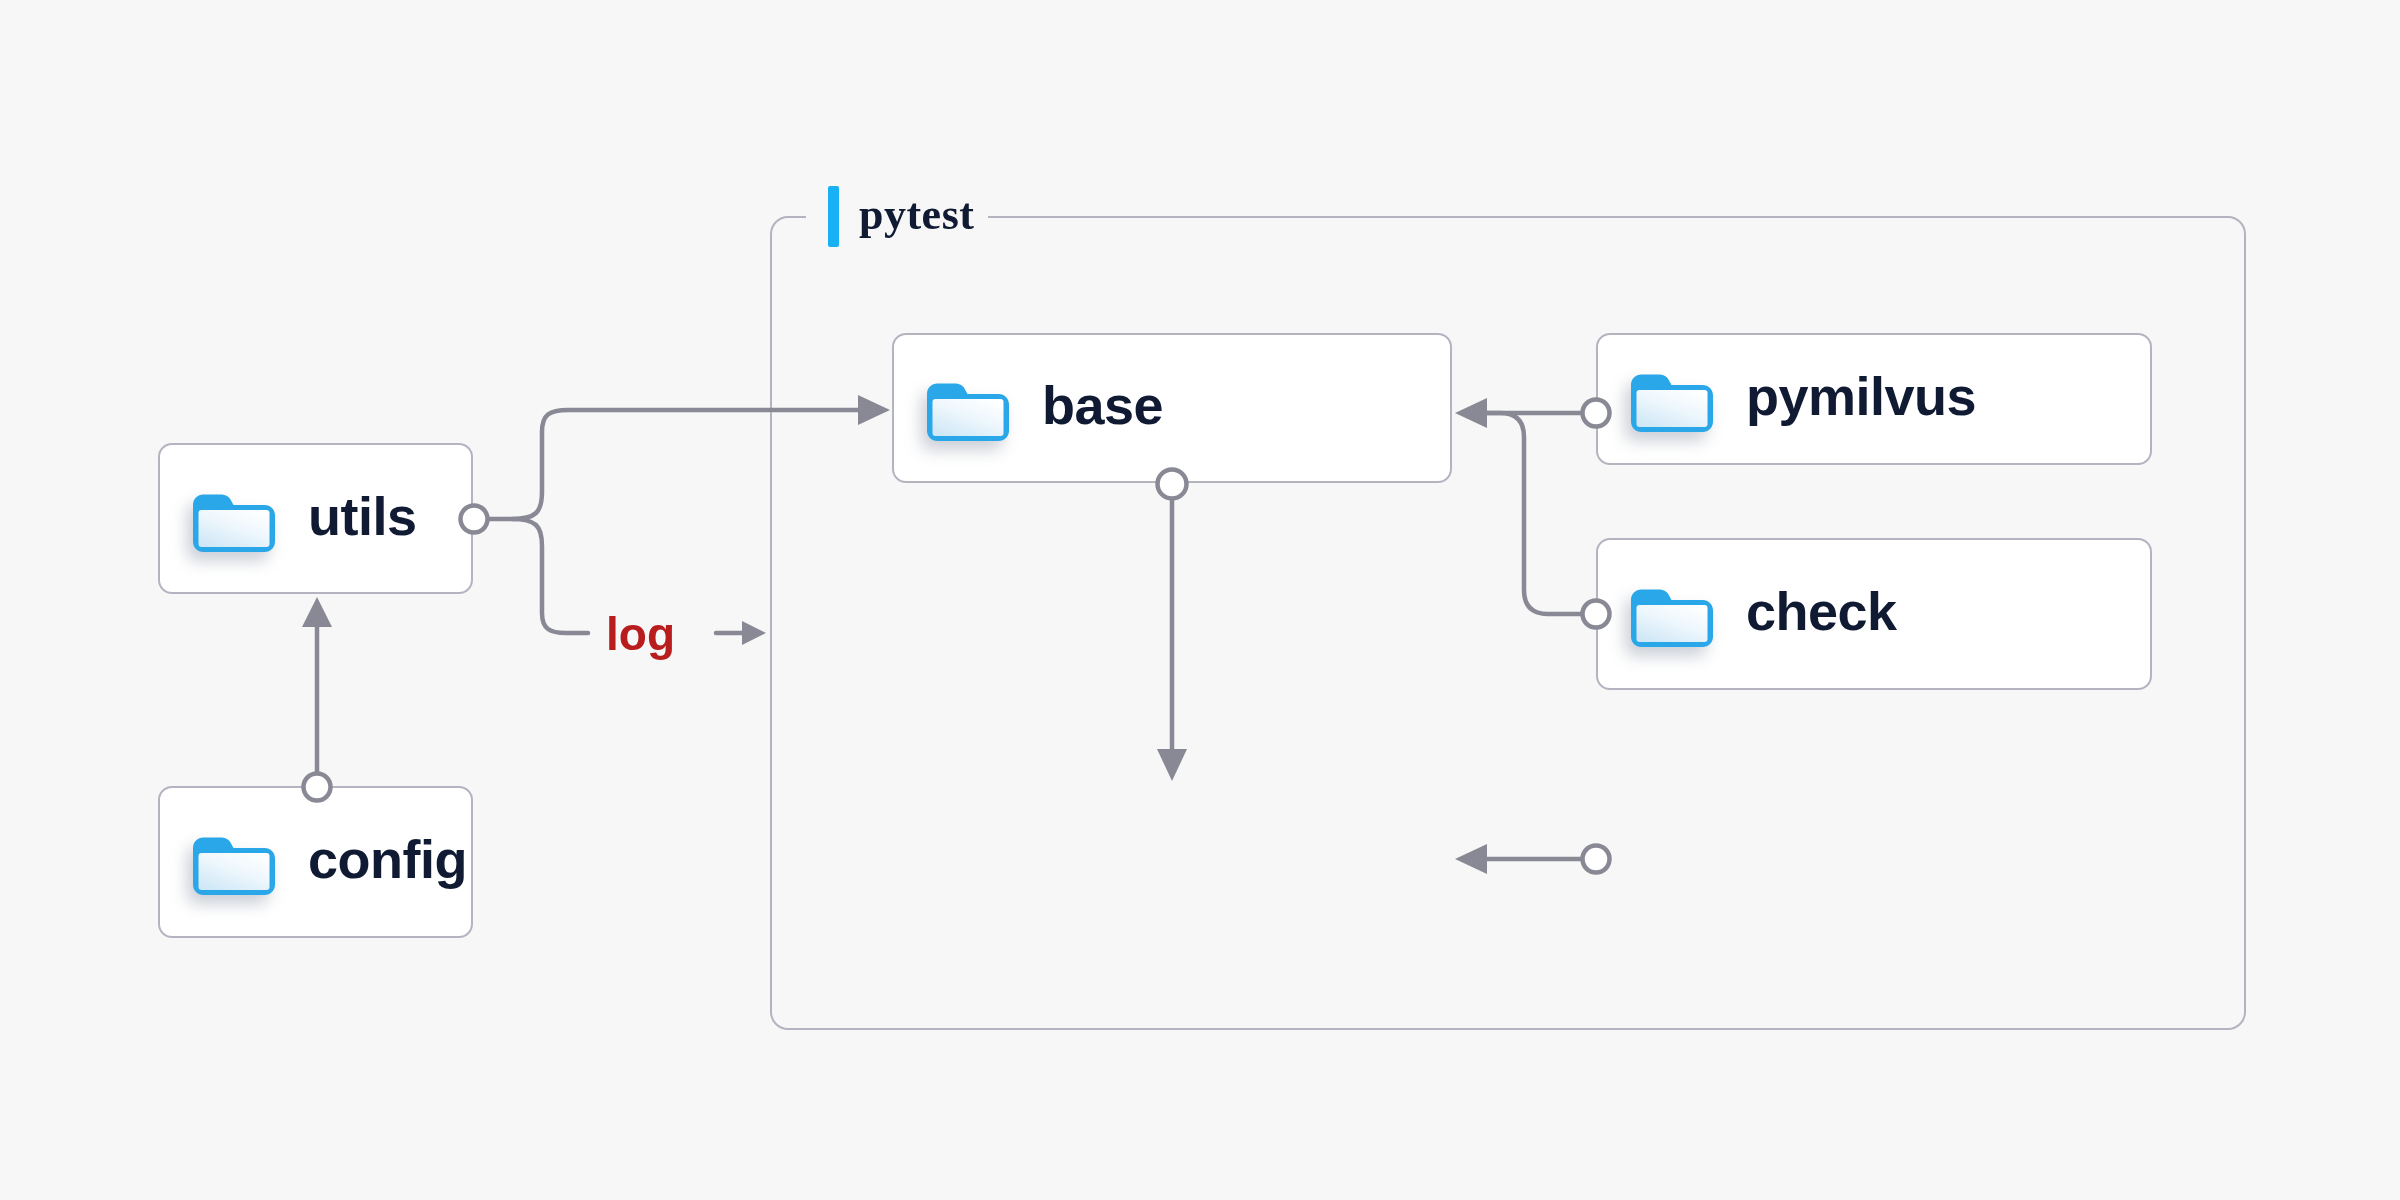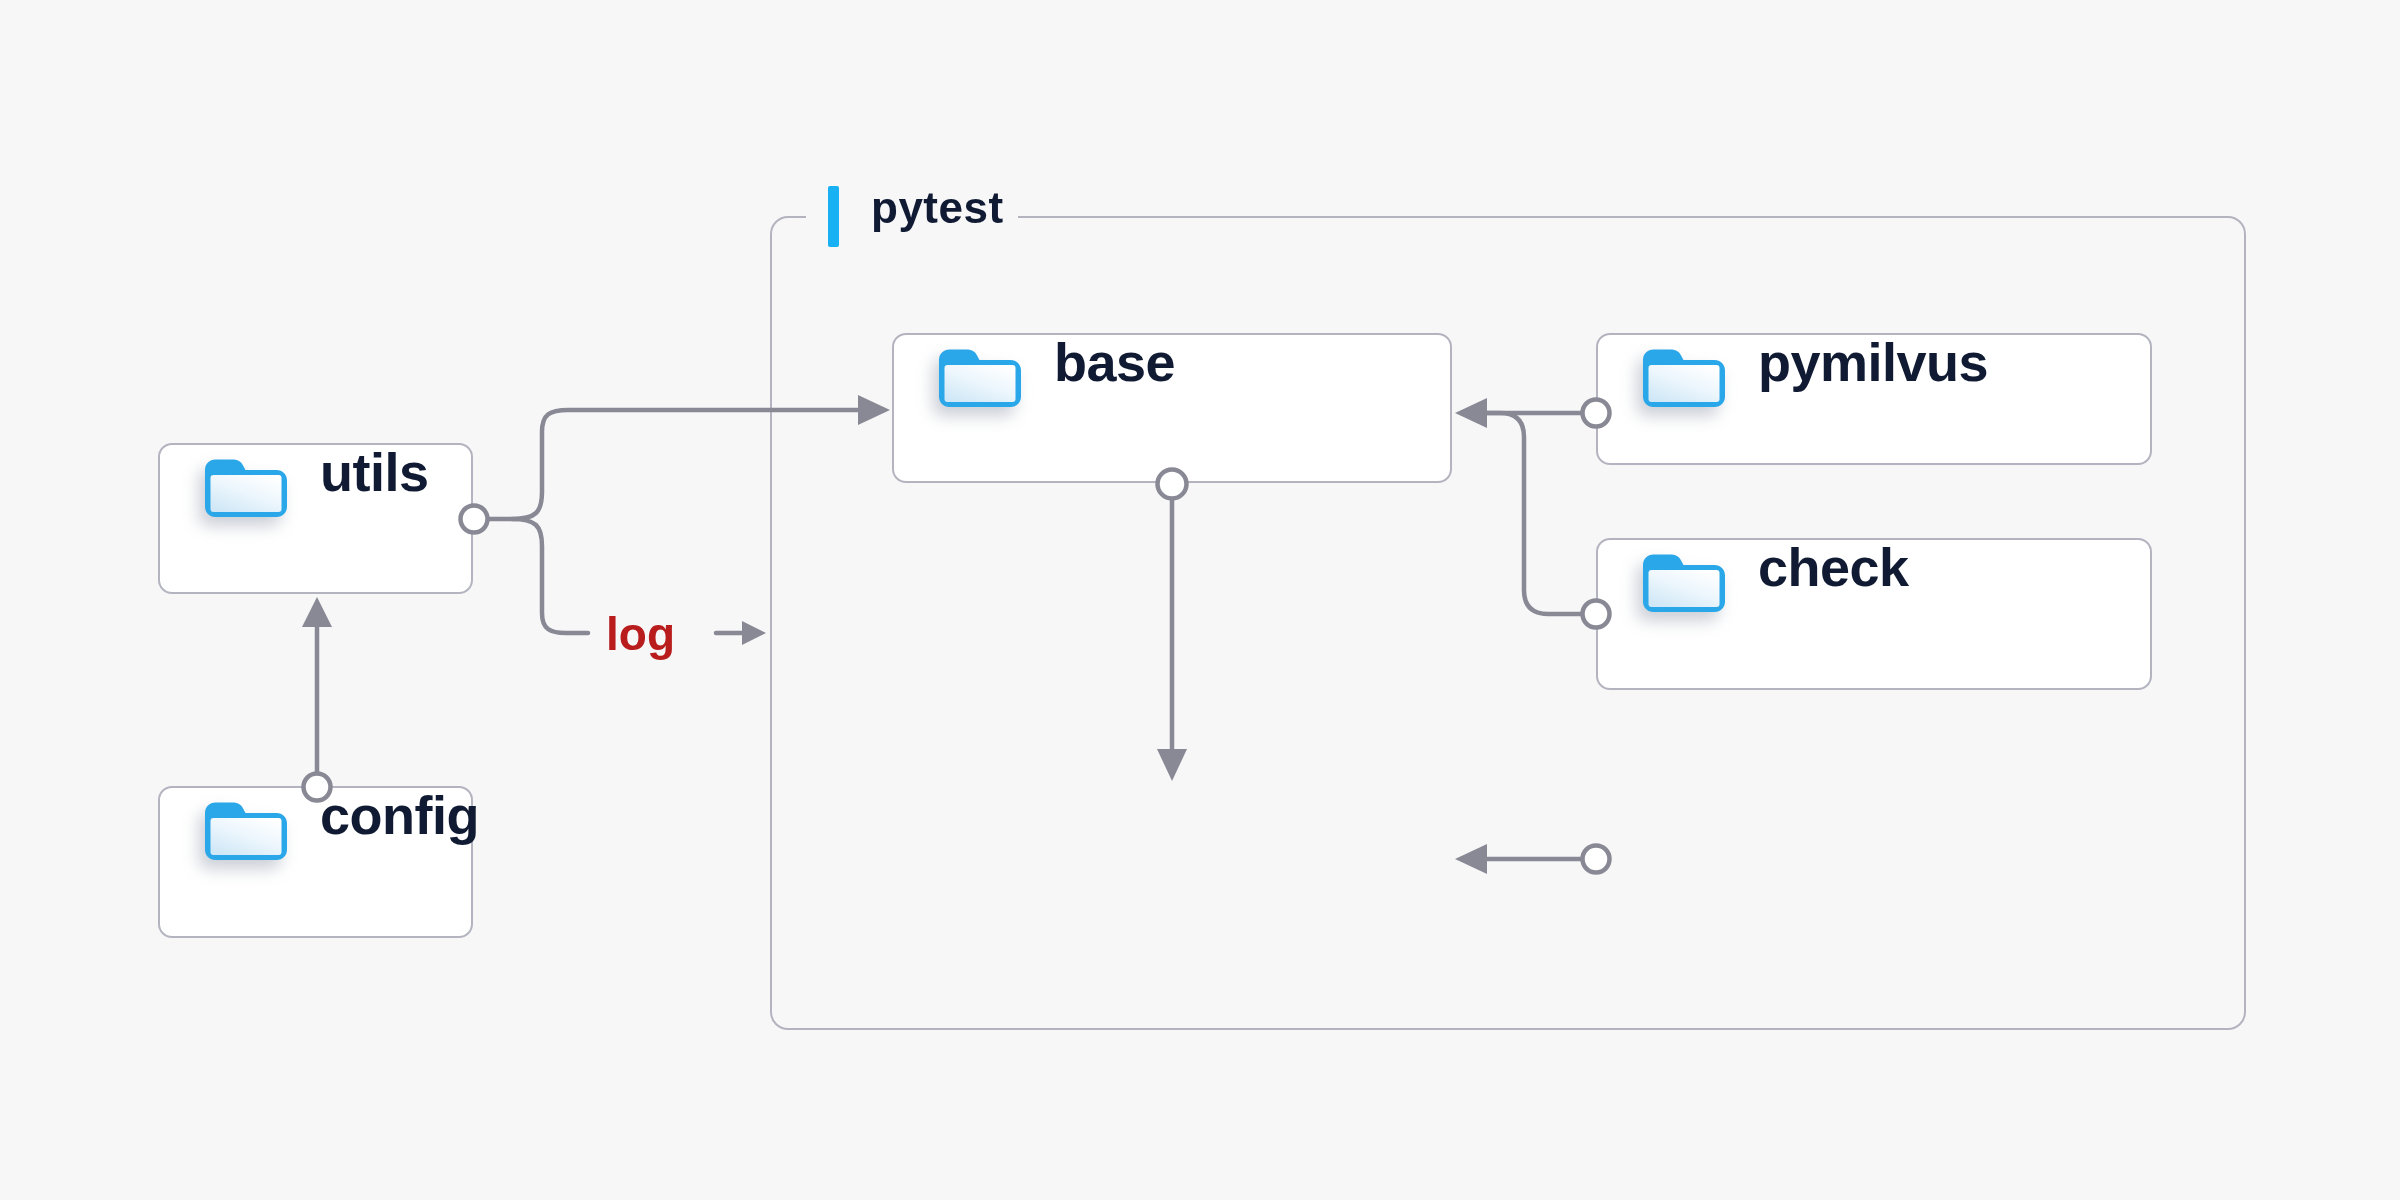--- a/index.html
+++ b/index.html
@@ -29,25 +29,26 @@
     border: 2px solid #b4b4c0;
     border-radius: 18px;
     background: transparent;
   }
   .group-label {
     position: absolute;
     left: 806px;
     top: 186px;
     height: 61px;
     display: flex;
-    align-items: flex-start;
-    gap: 32px;
+    align-items: center;
+    gap: 20px;
     background: #f7f7f8;
     padding: 0 14px 0 22px;
     z-index: 3;
+    font-family: Liberation Serif, serif;
   }
   .accent-bar {
     display: inline-block;
     width: 11px;
     height: 61px;
     background: #18b1f3;
     border-radius: 2px;
   }
   .group-label-text {
     font-size: 44px;
@@ -58,21 +59,22 @@
     padding-bottom: 4px;
   }
 
   
   .node {
     position: absolute;
     background: #ffffff;
     border: 2px solid #b4b4c0;
     border-radius: 14px;
     display: flex;
-    padding-left: 40px;
+    align-items: center;
+    padding-left: 28px;
     gap: 28px;
     z-index: 2;
   }
   .node-label {
     font-size: 54px;
     font-weight: 600;
     color: #101b33;
     letter-spacing: -0.5px;
     line-height: 1;
     padding-bottom: 6px;

